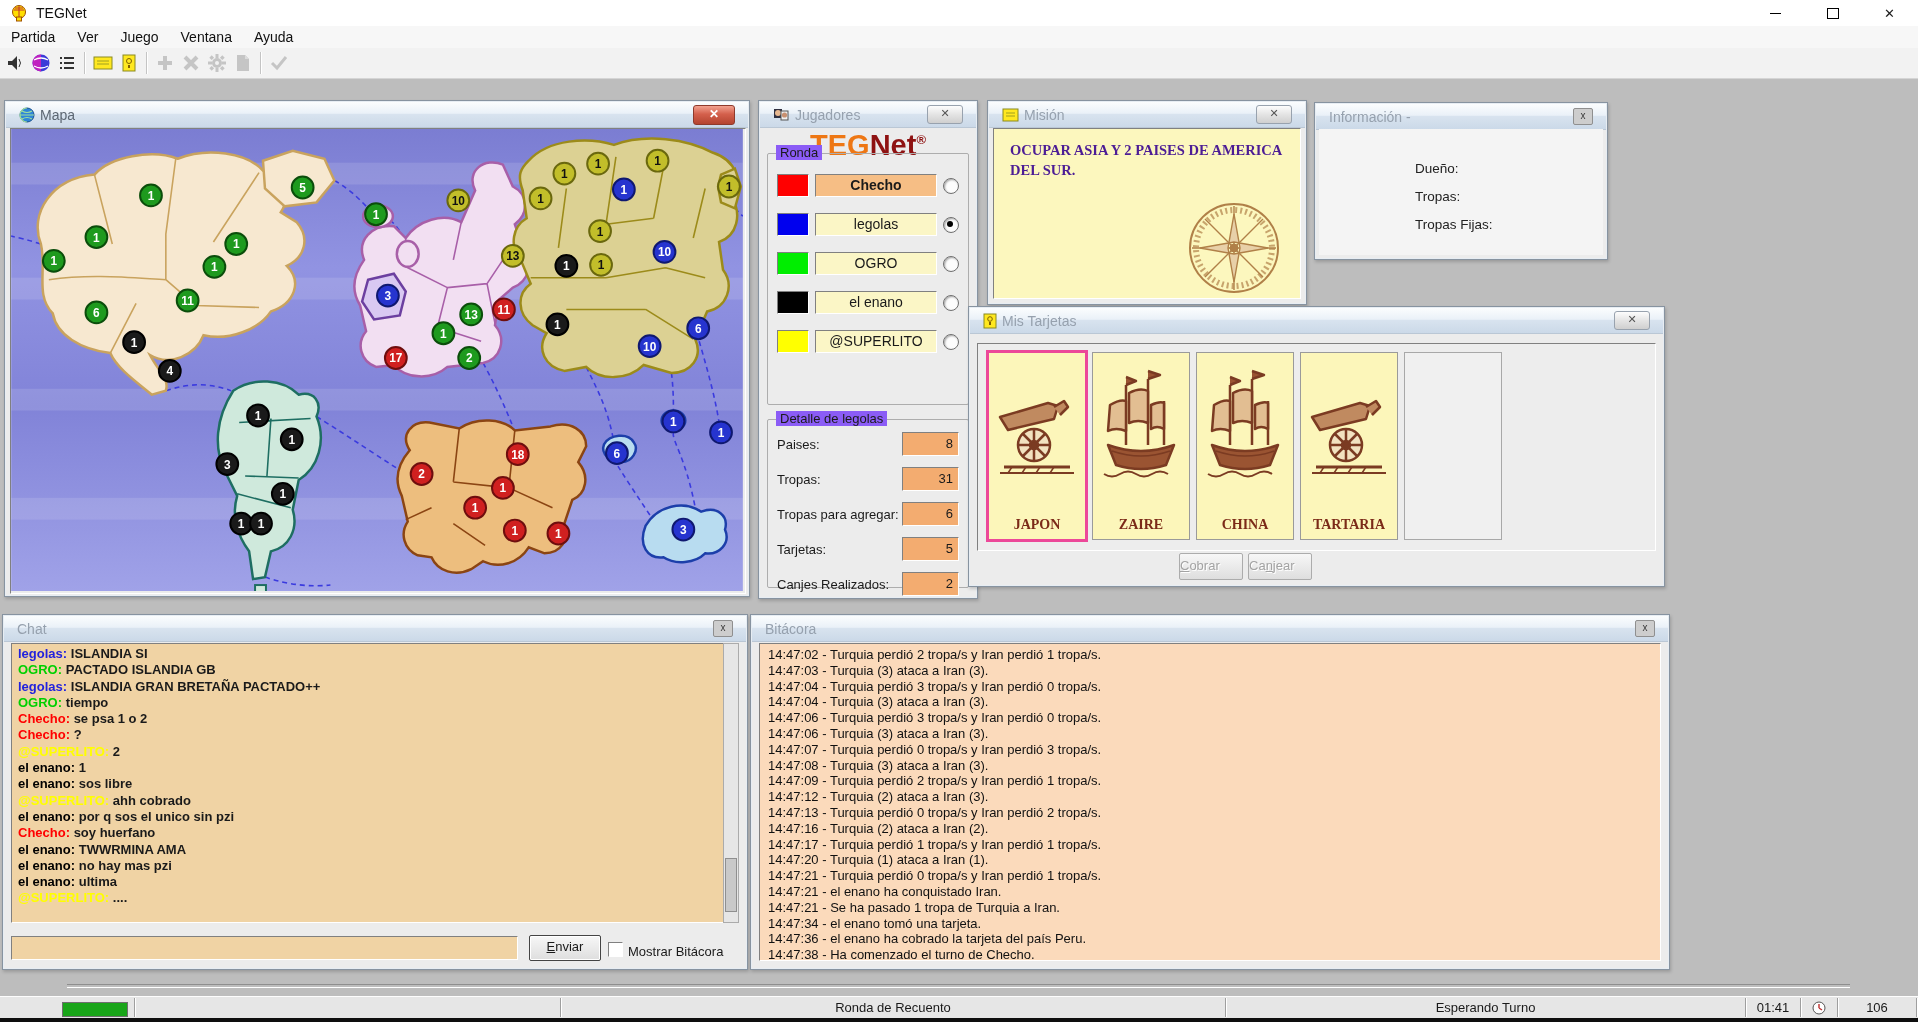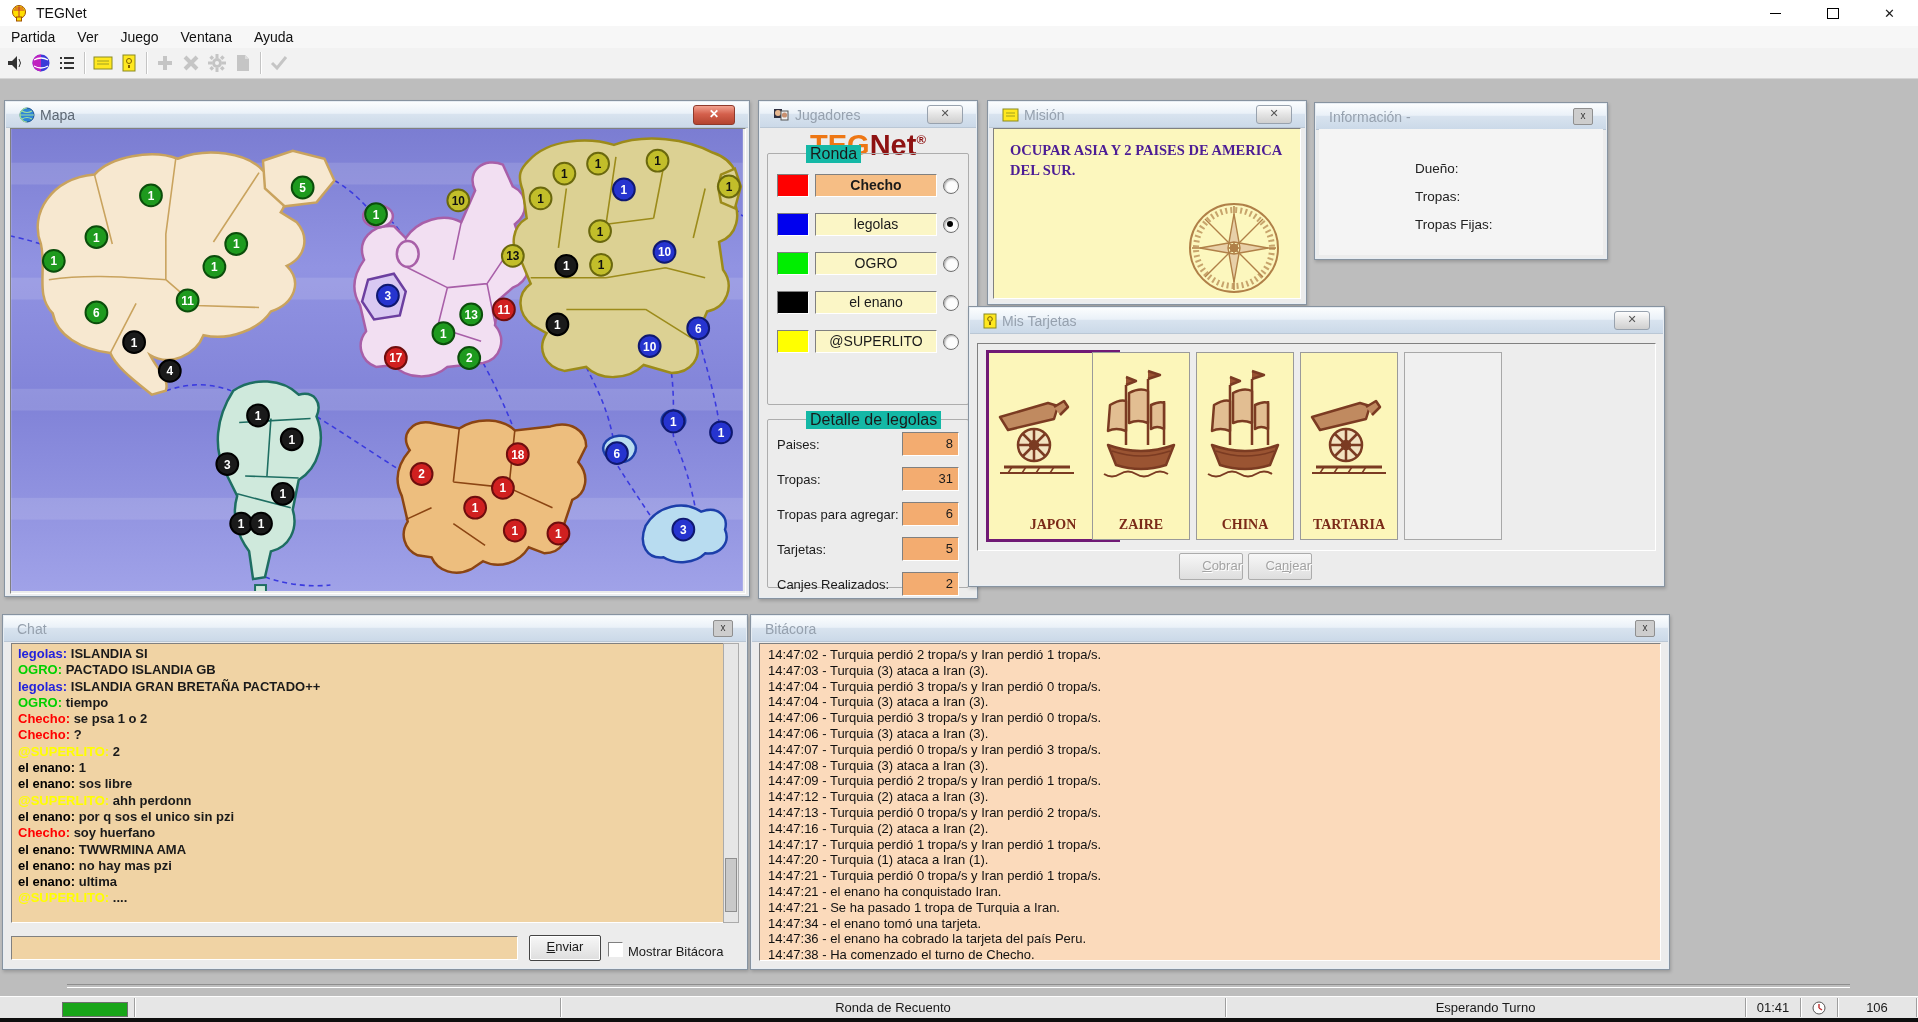--- a/index.html
+++ b/index.html
@@ -30,21 +30,21 @@
           background:linear-gradient(#F2A290,#D4604C 45%,#B44430);color:#FFF;font-weight:bold;}
   .closeS{width:18px;height:15px;background:#CDCDCD;border:1px solid #8F8F8F;border-radius:2px;color:#3A3A3A;
           font-size:10px;line-height:13px;text-align:center;}
   .sunk{border-top:1px solid #808080;border-left:1px solid #808080;border-bottom:1px solid #FFF;border-right:1px solid #FFF;}
   
   .logo{position:absolute;left:0;top:28px;right:0;text-align:center;font-weight:bold;font-size:29px;}
   .logo .teg{color:#EE7714;}
   .logo .net{color:#8E1212;}
   .logo sup{font-size:13px;color:#8E1212;}
   .grp{position:absolute;border:1px solid #ADADAD;border-radius:2px;}
-  .grp .lg{position:absolute;top:-9px;left:8px;background:#14b8a6;padding:0 4px;font-size:16px;color:#1a1a1a;margin-left:30px;}
+  .grp .lg{position:absolute;top:-9px;left:8px;background:#8b5cf6;padding:0 4px;font-size:13px;color:#1a1a1a;}
   .rows{position:absolute;left:9px;right:9px;top:20px;display:flex;flex-direction:column;gap:16px;}
   .prow{display:flex;align-items:center;gap:6px;height:23px;}
   .swatch{width:30px;height:21px;}
   .pfield{flex:1;height:21px;line-height:21px;text-align:center;font-size:14px;background:#FBF6C6;}
   .pfield.bold{font-weight:bold;}
   .radio{width:14px;height:14px;border-radius:50%;background:#FDFDFD;border:1px solid #6F6F6F;box-shadow:inset 1px 1px 2px rgba(0,0,0,.35);}
   .radio.checked::after{content:"";display:block;width:6px;height:6px;border-radius:50%;background:#000;margin:3px;}
   .drows{position:absolute;left:9px;right:9px;top:12px;display:flex;flex-direction:column;gap:11px;}
   .drow{display:flex;align-items:center;height:24px;}
   .drow .dl{flex:1;font-size:13px;}
@@ -53,26 +53,26 @@
   .misc{position:absolute;left:5px;top:27px;right:5px;bottom:5px;background:#FCF7BE;overflow:hidden;}
   .mistext{position:absolute;left:16px;top:12px;width:300px;font-family:"Liberation Serif",serif;font-weight:bold;
            font-size:14.5px;line-height:1.35;color:#4c1d95;}
   
   .infc{position:absolute;left:4px;top:26px;right:4px;bottom:4px;background:#F4F4F4;}
   .inflbl{padding-left:96px;font-size:13.5px;height:28px;line-height:28px;color:#222;}
   .infc .pad{height:26px;}
   
   .slotsbox{position:absolute;left:8px;top:36px;right:8px;height:206px;background:#EDEDED;}
   .slot{position:absolute;top:8px;width:96px;height:186px;background:#FCF6BA;border:1px solid #9A9A9A;}
-  .slot.sel{border:3px solid #701a75;margin:-2px;padding-left:32px;}
+  .slot.sel{border:3px solid #ec4899;margin:-2px;}
   .slot.empty{background:#F0F0F0;border-color:#A8A8A8;}
   .slot .cname{position:absolute;left:0;right:0;bottom:6px;text-align:center;font-family:"Liberation Serif",serif;
                font-weight:bold;font-size:14px;color:#7B2A18;}
   .slot svg{position:absolute;left:3px;top:14px;}
-  .btn{position:absolute;width:62px;height:25px;line-height:23px;font-size:13px;text-align:right;color:#222;
+  .btn{position:absolute;width:62px;height:25px;line-height:23px;font-size:13px;text-align:left;color:#222;
        background:linear-gradient(#F7F7F7,#DEDEDE);border:1px solid #9A9A9A;border-radius:2px;}
   .btn.dis{color:#A3A3A3;text-shadow:1px 1px 0 #FFF;border-color:#ACACAC;}
   
   .chatlog{position:absolute;left:8px;top:28px;right:22px;bottom:46px;background:#F0D3A4;overflow:hidden;padding:2px 6px;}
   .msg{font-size:13px;font-weight:bold;line-height:16.3px;white-space:nowrap;}
   .cu::after{content:":";}
   .vsb{position:absolute;right:8px;top:28px;width:14px;bottom:46px;background:#E6E6E6;border:1px solid #ABABAB;}
   .vthumb{position:absolute;left:1px;right:1px;bottom:10px;height:52px;background:#C9C9C9;border:1px solid #8F8F8F;}
   .cin{position:absolute;left:8px;bottom:9px;height:22px;background:#F0D3A4;width:505px;}
   .sendbtn{position:absolute;left:526px;bottom:8px;width:70px;height:24px;line-height:22px;text-align:center;font-size:13px;
@@ -703,21 +703,21 @@
       <div class="msg">
         <span class="cu" style="color: rgb(0, 0, 0);">el enano</span>
         <span class="ct">1</span>
       </div>
       <div class="msg">
         <span class="cu" style="color: rgb(0, 0, 0);">el enano</span>
         <span class="ct">sos libre</span>
       </div>
       <div class="msg">
         <span class="cu" style="color: rgb(255, 255, 0);">@SUPERLITO</span>
-        <span class="ct">ahh perdonn</span>
+        <span class="ct">ahh cobrado</span>
       </div>
       <div class="msg">
         <span class="cu" style="color: rgb(0, 0, 0);">el enano</span>
         <span class="ct">por q sos el unico sin pzi</span>
       </div>
       <div class="msg">
         <span class="cu" style="color: rgb(255, 0, 0);">Checho</span>
         <span class="ct">soy huerfano</span>
       </div>
       <div class="msg">

